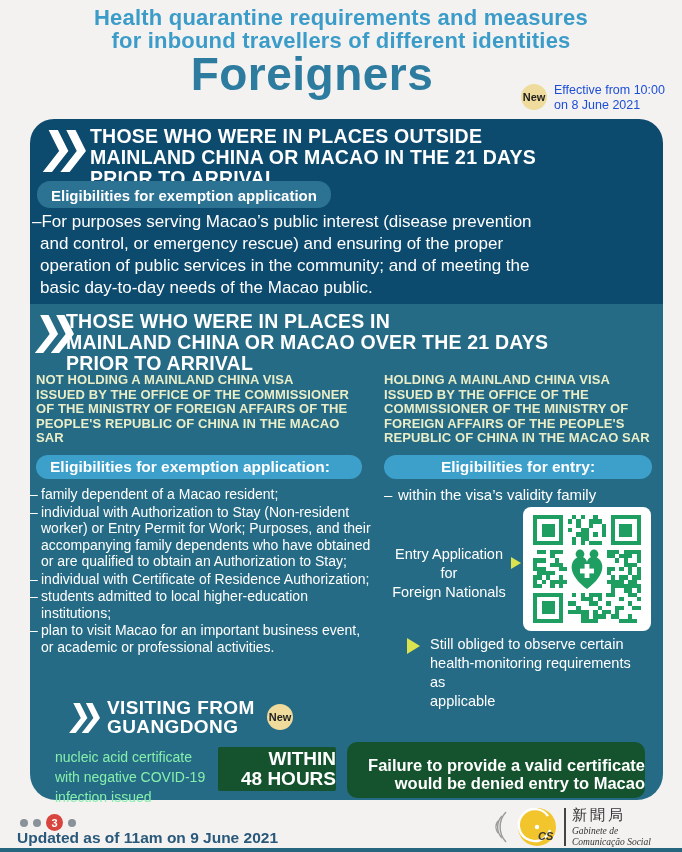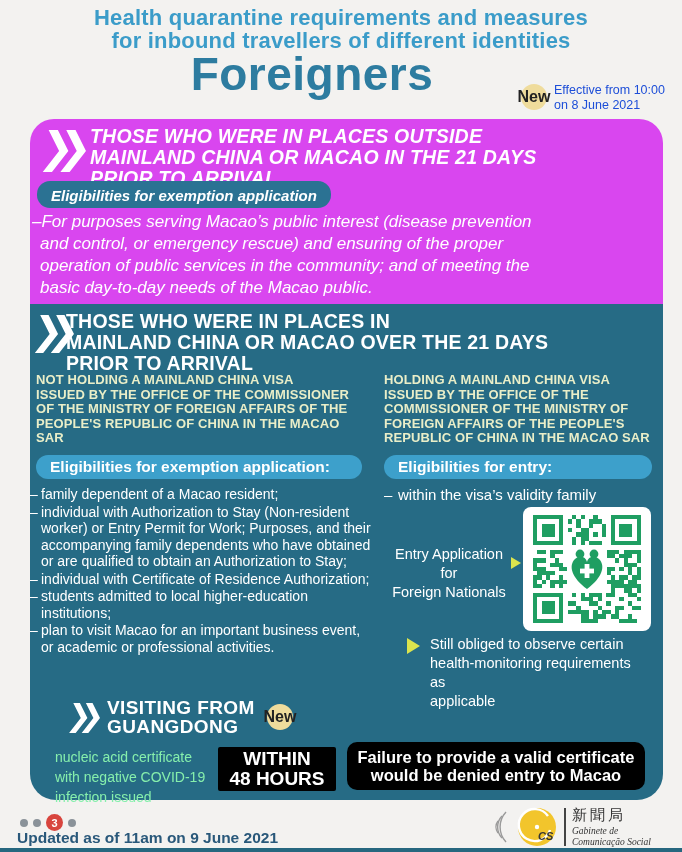--- a/index.html
+++ b/index.html
@@ -6,45 +6,45 @@
   body{width:682px;height:852px;position:relative;background:#f3f2f0;
        font-family:"Liberation Sans",sans-serif;overflow:hidden;}
   .abs{position:absolute;}
   .preline{white-space:pre-line;}
   
   .main-title{top:6px;left:0;width:682px;text-align:center;color:#3b9cc9;
     font-size:22px;font-weight:bold;line-height:23px;letter-spacing:.2px;}
   .foreigners{top:47px;left:0;width:624px;text-align:center;color:#2d7ca0;
     font-size:46px;font-weight:bold;letter-spacing:.5px;}
   .new-badge{width:26px;height:26px;border-radius:50%;background:#efdc9c;color:#222;
-    font-size:16px;font-weight:bold;display:flex;align-items:center;justify-content:center;}
+    font-size:11px;font-weight:bold;display:flex;align-items:center;justify-content:center;}
   .effective{top:83px;left:554px;font-size:12.5px;line-height:15px;color:#1d4ed8;font-weight:500;}
   
-  .card1{top:119px;left:30px;width:633px;height:185px;background:#d946ef;
-    border-radius:24px 24px 0 0;font-style:italic;}
+  .card1{top:119px;left:30px;width:633px;height:185px;background:#0c4a6e;
+    border-radius:24px 24px 0 0;}
   .card2{top:304px;left:30px;width:633px;height:496px;background:#266b85;
     border-radius:0 0 26px 26px;}
   .chev{fill:#fff;transform:skewX(-8deg);}
   .sec-head{color:#fff;font-weight:bold;font-size:19.5px;line-height:21px;letter-spacing:.2px;}
   .badge-dark{background:#2b7293;color:#fff;font-weight:bold;font-size:15px;
     border-radius:13px;padding:6px 14px 4px;display:inline-block;}
   .badge-light{background:#3da0cb;color:#fff;font-weight:bold;font-size:15.5px;
     border-radius:13px;height:24px;line-height:24px;padding:0 14px;box-sizing:border-box;}
   .body1{color:#fff;font-size:17px;line-height:22px;padding-left:8px;text-indent:-8px;}
   .subhead{color:#e9eec8;font-weight:bold;font-size:13px;line-height:14.6px;letter-spacing:.1px;}
   ul.plist{list-style:none;margin:0;padding:0;color:#fff;font-size:14px;line-height:16.5px;}
   ul.plist li{position:relative;padding-left:11px;margin:0 0 1px 0;}
   ul.plist li:before{content:"–";position:absolute;left:0;top:0;}
   .qr-box{background:#fff;border-radius:8px;width:128px;height:124px;
     display:flex;align-items:center;justify-content:center;}
   .tri{width:0;height:0;border-style:solid;}
   .note{color:#ffffff;font-size:14.5px;line-height:19px;}
   .gd-head{color:#fff;font-weight:bold;font-size:19px;line-height:18.5px;letter-spacing:.4px;}
   .cert{color:#86efac;font-size:14px;line-height:20px;}
-  .redbox{background:#000000;color:#fff;font-weight:bold;text-align:center;}
+  .redbox{background:#14532d;color:#fff;font-weight:bold;text-align:right;}
   
   .dot{width:8px;height:8px;border-radius:50%;background:#8a9299;display:inline-block;}
   .numdot{width:17px;height:17px;border-radius:50%;background:#d8453e;color:#fff;
     font-size:11px;font-weight:bold;display:flex;align-items:center;justify-content:center;}
   .updated{color:#29587a;font-size:15.5px;font-weight:bold;}
   .logo-cn{color:#333;font-size:15px;letter-spacing:3px;font-family:"DejaVu Sans",sans-serif;}
   .logo-pt{color:#333;font-size:9.5px;font-style:italic;line-height:10.5px;
     font-family:"Liberation Serif",serif;}
   .bottom-bar{left:0;top:848px;width:682px;height:4px;background:#26677f;}
 </style>
@@ -89,21 +89,21 @@
 OF THE MINISTRY OF FOREIGN AFFAIRS OF THE
 PEOPLE'S REPUBLIC OF CHINA IN THE MACAO
 SAR</div>
   <div class="abs badge-light" style="left:6px;top:151px;width:326px;">Eligibilities for exemption application:</div>
 
   <div class="abs subhead preline" style="left:354px;top:69px;width:280px;">HOLDING A MAINLAND CHINA VISA
 ISSUED BY THE OFFICE OF THE
 COMMISSIONER OF THE MINISTRY OF
 FOREIGN AFFAIRS OF THE PEOPLE'S
 REPUBLIC OF CHINA IN THE MACAO SAR</div>
-  <div class="abs badge-light" style="left:354px;top:151px;width:268px;">Eligibilities for entry:</div>
+  <div class="abs badge-light" style="left:354px;top:151px;width:268px;text-align:center;">Eligibilities for entry:</div>
 
   <ul class="abs plist" style="left:0;top:182px;width:342px;">
     <li>family dependent of a Macao resident;</li>
     <li>individual with Authorization to Stay (Non-resident worker) or Entry Permit for Work; Purposes, and their accompanying family dependents who have obtained or are qualified to obtain an Authorization to Stay;</li>
     <li>individual with Certificate of Residence Authorization;</li>
     <li>students admitted to local higher-education institutions;</li>
     <li>plan to visit Macao for an important business event, or academic or professional activities.</li>
   </ul>
 
   <ul class="abs plist" style="left:354px;top:183px;width:270px;font-size:15px;">
@@ -314,21 +314,21 @@
   </svg>
   <div class="abs gd-head preline" style="left:77px;top:395px;">VISITING FROM
 GUANGDONG</div>
   <div class="abs new-badge" style="left:237px;top:400px;">New</div>
 
   <div class="abs cert preline" style="left:25px;top:443px;width:170px;">nucleic acid certificate
 with negative COVID-19
 infection issued</div>
   <div class="abs redbox preline" style="left:188px;top:443px;width:118px;height:42px;font-size:19px;line-height:20px;border-radius:2px;padding-top:2px;">WITHIN
 48 HOURS</div>
-  <div class="abs redbox preline" style="left:317px;top:438px;width:298px;height:42px;font-size:16.5px;line-height:18px;border-radius:10px;padding-top:6px;">Failure to provide a valid certificate
+  <div class="abs redbox preline" style="left:317px;top:438px;width:298px;height:42px;font-size:16.5px;line-height:18px;border-radius:10px;padding-top:14px;">Failure to provide a valid certificate
 would be denied entry to Macao</div>
 </div>
 
 <div class="abs" style="left:20px;top:814px;display:flex;align-items:center;gap:5px;">
   <span class="dot"></span>
   <span class="dot"></span>
   <span class="numdot">3</span>
   <span class="dot"></span>
 </div>
 <div class="abs updated" style="left:17px;top:829px;">Updated as of 11am on 9 June 2021</div>

